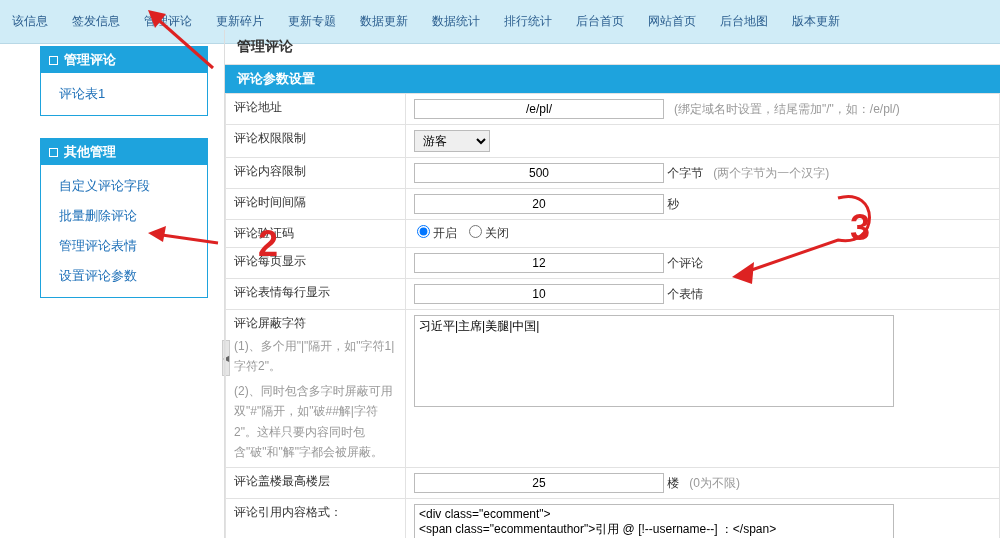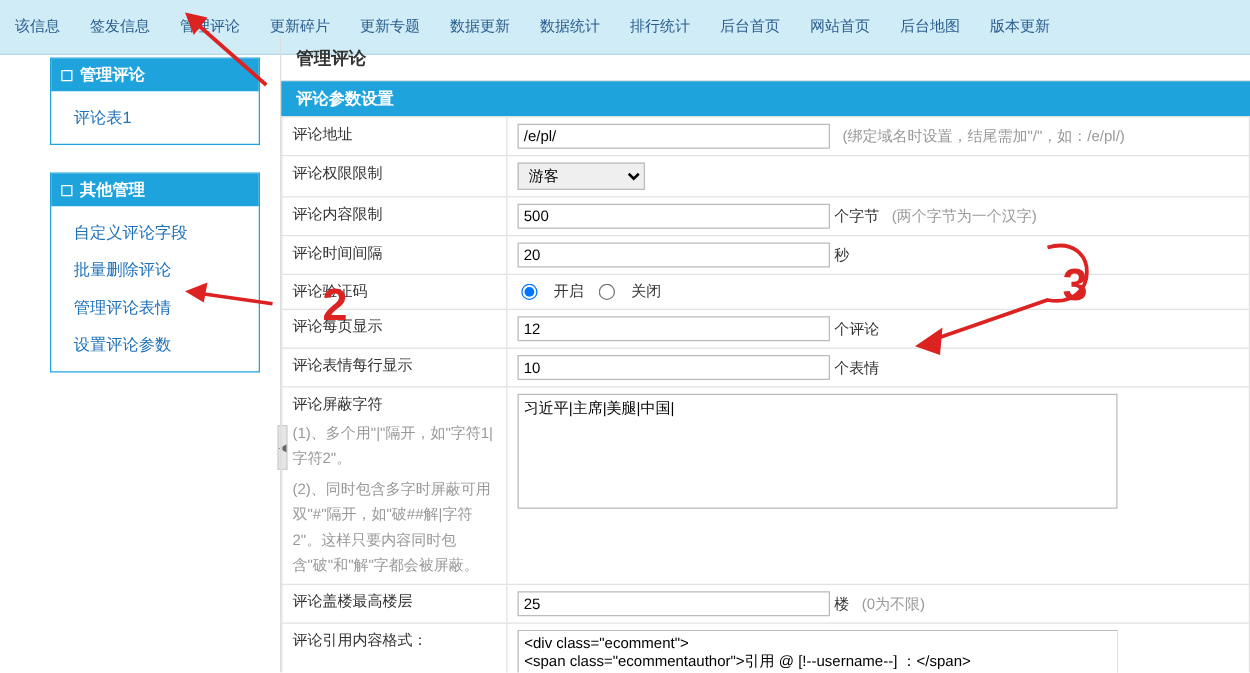--- a/index.html
+++ b/index.html
@@ -14,25 +14,25 @@
 .panel-body a { display: block; color: #1e70b8; padding: 6px 18px; text-decoration: none; cursor: pointer; font-size: 13px; }
 .rightcol { position: absolute; left: 224px; top: 30px; right: 0; bottom: 0; border-left: 1px solid #ddd; }
 .rc-title { padding: 8px 12px; font-size: 14px; font-weight: bold; border-bottom: 1px solid #e0e0e0; }
 .rc-bar { background: #1ea3dd; color: #fff; padding: 5px 12px; font-size: 13px; font-weight: bold; }
 .form-tbl { width: 100%; border-collapse: collapse; }
 .form-tbl td { border: 1px solid #e2e2e2; padding: 5px 8px; vertical-align: top; font-size: 12px; }
 .form-tbl td.lbl { width: 180px; }
 .hint { color: #999; margin-left: 10px; }
 .help { color: #999; line-height: 1.7; padding-top: 4px; }
 input[type="text"], textarea, select { border: 1px solid #bbb; padding: 2px 4px; font-size: 12px; font-family: inherit; }
-input.sm { width: 250px; }
+input.sm { width: 250px; text-align: center; }
 textarea.big { width: 480px; height: 92px; resize: none; }
 textarea.fmt { width: 480px; height: 64px; resize: none; }
 .radio-row { display: flex; align-items: center; gap: 12px; padding-left: 3px; }
-.radio-row label { display: flex; align-items: center; gap: 13px; }
+.radio-row label { display: flex; align-items: flex-start; gap: 3px; }
 .collapse-bar { position: absolute; left: 222px; top: 340px; width: 8px; height: 36px; background: #e6e6e6; border: 1px solid #ccc; display: flex; align-items: center; justify-content: center; font-size: 8px; color: #666; cursor: pointer; }
 #ann { position: absolute; left: 0; top: 0; pointer-events: none; }
 #ann line { stroke: #d22; stroke-width: 3; }
 #ann polygon { fill: #d22; }
 #ann path { stroke: #d22; stroke-width: 3; fill: none; }
 #ann text { fill: #d22; font-size: 36px; font-weight: bold; font-family: Arial; }
 </style>
 </head>
 <body>
 
@@ -81,21 +81,21 @@
   <div class="rc-title">管理评论</div>
   <div class="rc-bar">评论参数设置</div>
   <table class="form-tbl">
     <tbody>
         <tr>
       <td class="lbl">评论地址</td>
       <td><input type="text" class="sm" value="/e/pl/" style=""><span class="hint">(绑定域名时设置，结尾需加"/"，如：/e/pl/)</span></td>
     </tr>
     <tr>
       <td class="lbl">评论权限限制</td>
-      <td><select style="width:102px"><option>游客</option></select></td>
+      <td><select style="width:76px"><option>游客</option></select></td>
     </tr>
     <tr>
       <td class="lbl">评论内容限制</td>
       <td><input type="text" class="sm" value="500" style=""> <span>个字节</span><span class="hint">(两个字节为一个汉字)</span></td>
     </tr>
     <tr>
       <td class="lbl">评论时间间隔</td>
       <td><input type="text" class="sm" value="20" style=""> <span>秒</span></td>
     </tr>
     <tr>

